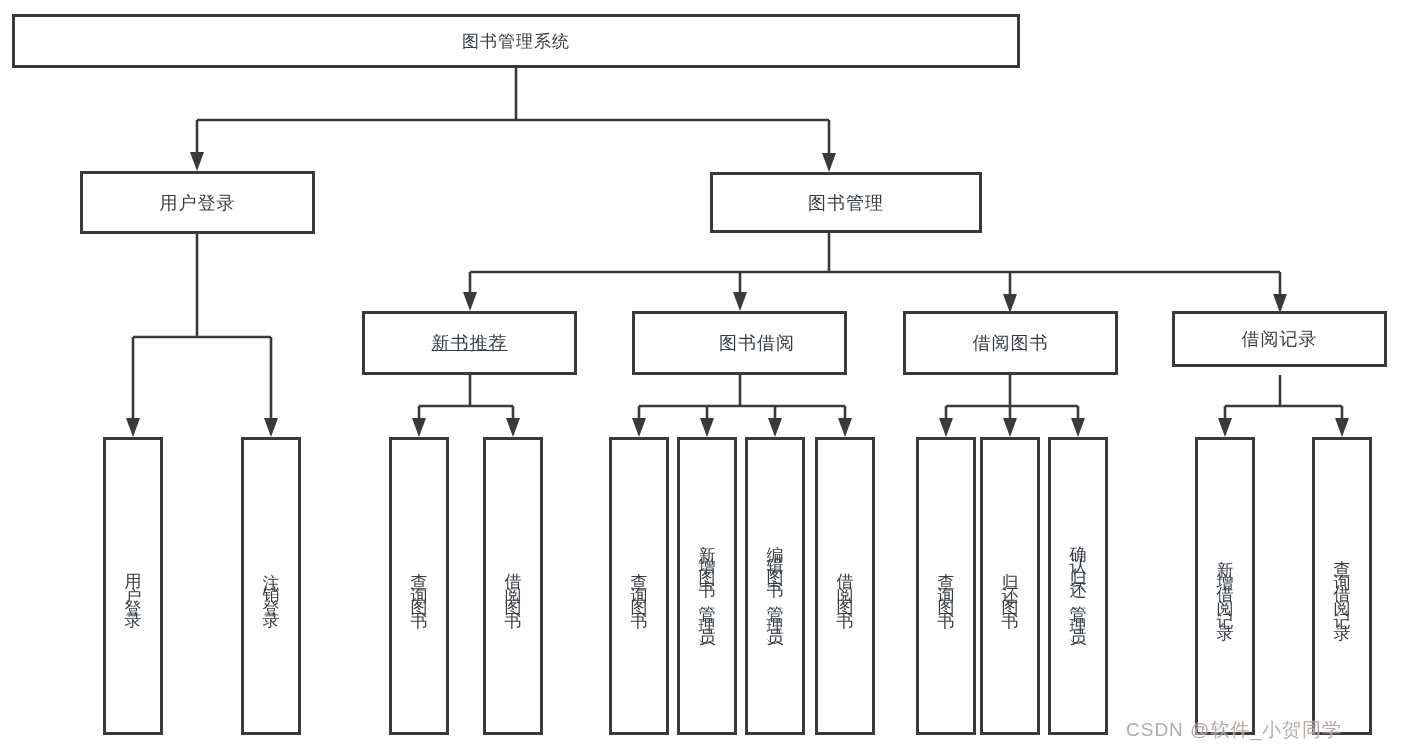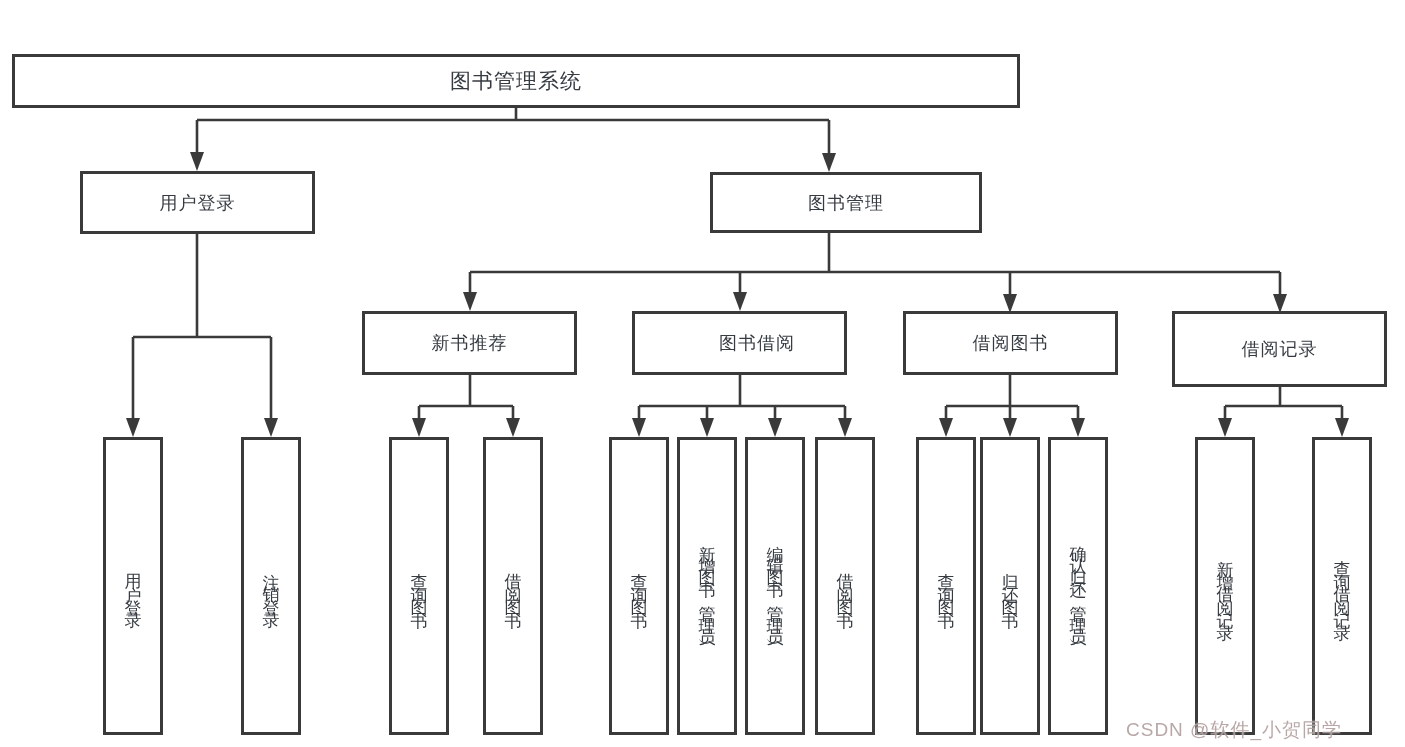--- a/index.html
+++ b/index.html
@@ -13,21 +13,21 @@
   .wires{position:absolute;left:0;top:0;width:1405px;height:747px;}
   .node{
     position:absolute;
     box-sizing:border-box;
     border:3px solid #3a3a3a;
     background:#ffffff;
     display:flex;align-items:center;justify-content:center;
     color:#363b42;
   }
   .hnode{font-size:18px;letter-spacing:1px;}
-  .root{font-size:21px;margin-top:40px;}
+  .root{font-size:17px;}
   .vnode span{
     writing-mode:vertical-rl;
     text-orientation:mixed;
     font-size:17px;
     letter-spacing:13px;
     line-height:1;
     color:#363b42;
   }
   .vnode.tight span{letter-spacing:12px;}
   .watermark{
@@ -84,24 +84,24 @@
       <polygon points="1218,418 1232,418 1225,437"></polygon>
       <polygon points="1335,418 1349,418 1342,437"></polygon>
     </g>
   </svg>
 
   <div class="node hnode root" style="left:12px;top:14px;width:1008px;height:54px;">图书管理系统</div>
 
   <div class="node hnode" style="left:80px;top:171px;width:235px;height:63px;">用户登录</div>
   <div class="node hnode" style="left:710px;top:172px;width:272px;height:61px;">图书管理</div>
 
-  <div class="node hnode" style="left:362px;top:311px;width:215px;height:64px;">新书推荐</div>
+  <div class="node hnode" style="left:362px;top:311px;width:215px;height:64px;text-decoration:underline;">新书推荐</div>
   <div class="node hnode" style="left:632px;top:311px;width:215px;height:64px;padding-left:35px;">图书借阅</div>
   <div class="node hnode" style="left:903px;top:311px;width:215px;height:64px;">借阅图书</div>
-  <div class="node hnode" style="left:1172px;top:311px;width:215px;height:76px;">借阅记录</div>
+  <div class="node hnode" style="left:1172px;top:311px;width:215px;height:56px;">借阅记录</div>
 
   <div class="node vnode" style="left:103px;top:437px;width:60px;height:298px;">
     <span>用户登录</span>
     </div>
   <div class="node vnode" style="left:241px;top:437px;width:60px;height:298px;">
     <span>注销登录</span>
     </div>
 
   <div class="node vnode" style="left:389px;top:437px;width:60px;height:298px;">
     <span>查询图书</span>

